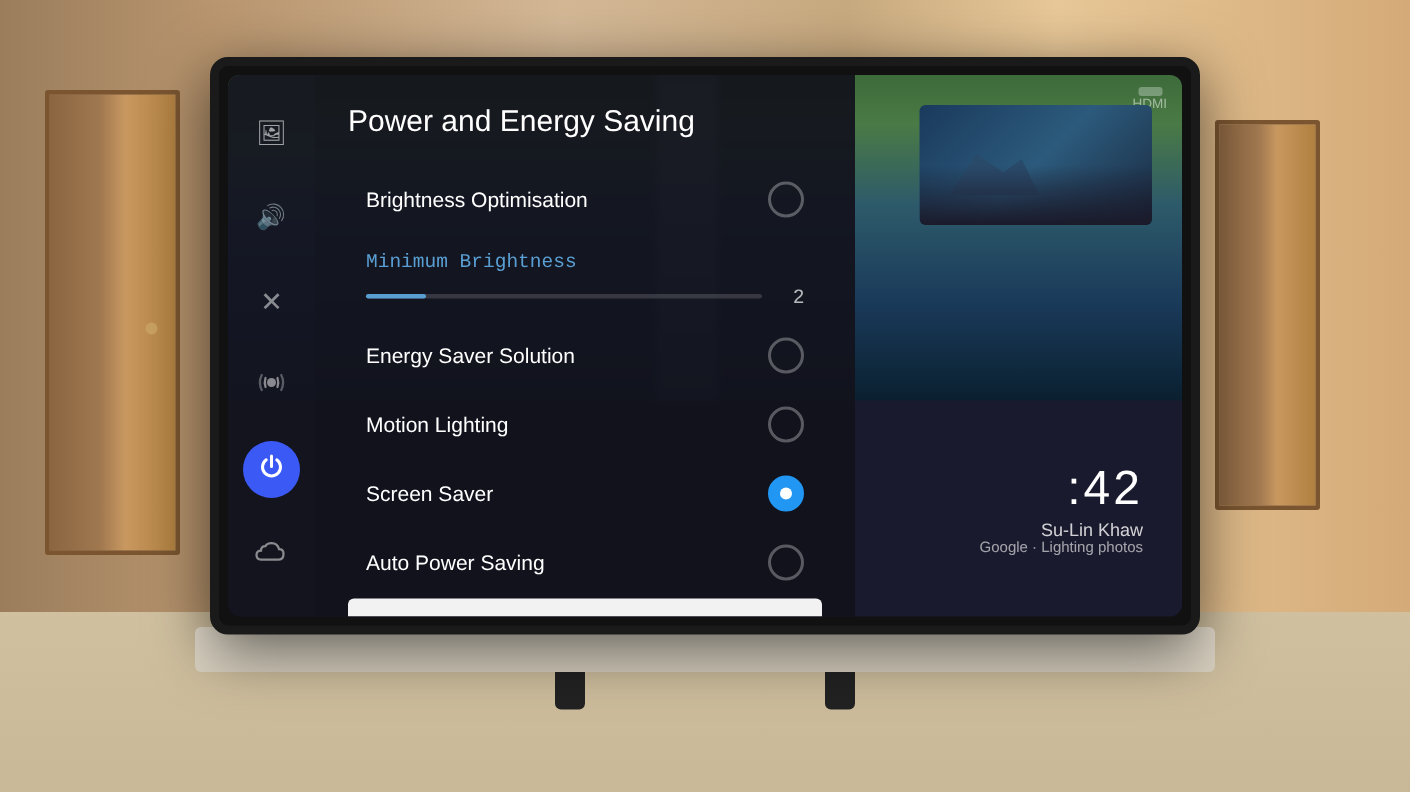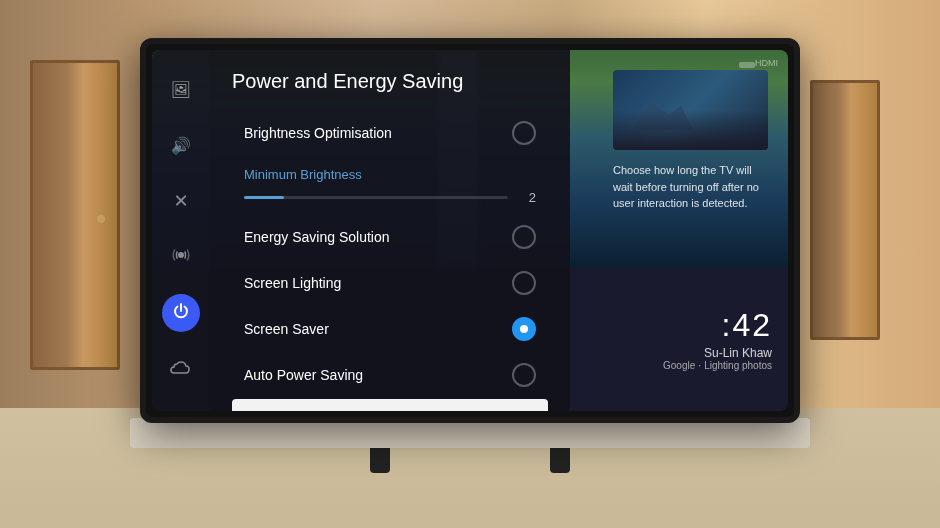--- a/index.html
+++ b/index.html
@@ -140,21 +140,21 @@
       position: absolute;
       inset: 6px;
       border-radius: 8px;
       overflow: hidden;
       background: #1a1a2e;
     }
 
     
     .clock-area {
       position: absolute;
-      right: 16px;
+      right: 26px;
       bottom: 40px;
       text-align: right;
       z-index: 5;
       color: white;
     }
 
     .clock-time {
       font-size: 32px;
       font-weight: 200;
       color: white;
@@ -174,22 +174,23 @@
 
     
     .hdmi-indicator {
       position: absolute;
       top: 8px;
       right: 10px;
       font-size: 9px;
       color: rgba(255,255,255,0.5);
       z-index: 6;
       display: flex;
-      align-items: flex-end;
+      align-items: center;
       gap: 0;
+      flex-direction: column;
     }
 
     .hdmi-dot {
       width: 16px;
       height: 6px;
       background: rgba(255,255,255,0.3);
       border-radius: 2px;
     }
 
     
@@ -483,37 +484,37 @@
       </div>
 
       <div class="main-panel">
         <div class="panel-title">Power and Energy Saving</div>
 
         <div class="menu-item">
           <span class="menu-item-label">Brightness Optimisation</span>
           <div class="toggle off"></div>
         </div>
 
-        <div class="menu-item" style="padding-bottom: 2px;">
+        <div class="menu-item" style="padding-bottom: 2px; font-family: Liberation Mono, monospace;">
           <span class="menu-item-label dimmed">Minimum Brightness</span>
         </div>
         <div class="slider-row">
           <div class="slider-track">
             <div class="slider-fill"></div>
           </div>
           <span class="slider-value">2</span>
         </div>
 
         <div class="menu-item">
-          <span class="menu-item-label">Energy Saving Solution</span>
+          <span class="menu-item-label">Energy Saver Solution</span>
           <div class="toggle off"></div>
         </div>
 
         <div class="menu-item">
-          <span class="menu-item-label">Screen Lighting</span>
+          <span class="menu-item-label">Motion Lighting</span>
           <div class="toggle off"></div>
         </div>
 
         <div class="menu-item">
           <span class="menu-item-label">Screen Saver</span>
           <div class="toggle on"></div>
         </div>
 
         <div class="menu-item">
           <span class="menu-item-label">Auto Power Saving</span>
@@ -525,19 +526,18 @@
           <span class="menu-item-value">Off</span>
         </div>
 
       </div>
 
       <div class="info-panel">
         <div class="info-thumbnail">
           <div class="thumbnail-mountain"></div>
           <div class="thumbnail-landscape"></div>
         </div>
-        <div class="info-text">Choose how long the TV will wait before turning off after no user interaction is detected.</div>
       </div>
 
     </div>
   </div>
 
 </div>
 
 </body></html>

